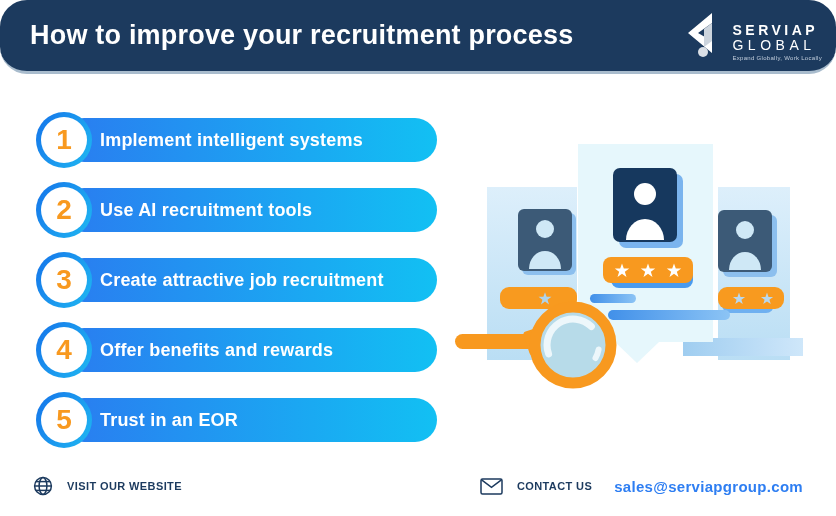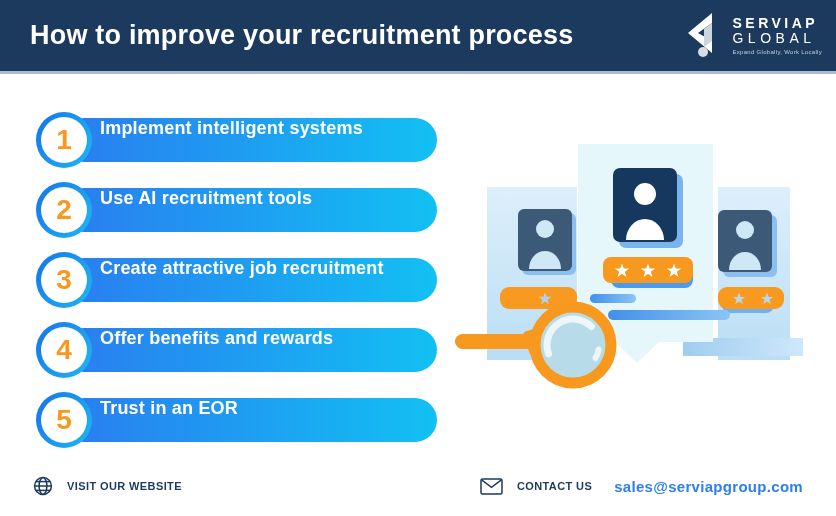--- a/index.html
+++ b/index.html
@@ -7,37 +7,37 @@
     width:836px;height:516px;position:relative;overflow:hidden;
     background:#ffffff;
     font-family:"Liberation Sans",sans-serif;
   }
   
   .header{
     position:absolute;top:0;left:0;right:0;height:74px;
     background:var(--navy,#1c3a5e);
     border-bottom:3px solid #a9bccd;
     display:flex;align-items:center;justify-content:space-between;
-    padding:0 14px 0 30px;box-sizing:border-box;
+    padding:0 14px 0 30px;box-sizing:border-box;border-radius:27px;
   }
   .title{
     color:#ffffff;font-size:27px;font-weight:bold;letter-spacing:.2px;margin:0;
   }
-  .logo{display:flex;align-items:center;gap:10px;}
+  .logo{display:flex;align-items:flex-end;gap:10px;}
   .logo-text{display:flex;flex-direction:column;line-height:1.05;}
   .logo-name{color:#fff;font-size:14px;font-weight:bold;letter-spacing:3.5px;}
   .logo-name2{color:#fff;font-size:14px;font-weight:normal;letter-spacing:4.5px;}
   .logo-tagline{color:#c2cedd;font-size:6px;letter-spacing:.3px;margin-top:3px;white-space:nowrap;}
   
   .steps{position:absolute;left:36px;top:112px;width:401px;}
   .step{position:relative;height:56px;margin-bottom:14px;}
   .step-pill{
     position:absolute;left:26px;top:6px;right:0;height:44px;border-radius:22px;
     background:linear-gradient(90deg,var(--pill-blue-start,#2a7cf0),var(--pill-blue-end,#12c0f3));
-    display:flex;padding-left:38px;box-sizing:border-box;
+    display:flex;align-items:center;padding-left:38px;box-sizing:border-box;
   }
   .step-label{color:#ffffff;font-size:18px;font-weight:bold;letter-spacing:.2px;white-space:nowrap;}
   .step-circle{
     position:absolute;left:0;top:0;width:56px;height:56px;border-radius:50%;
     border:5px solid transparent;box-sizing:border-box;
     background:linear-gradient(#fff,#fff) padding-box,
                linear-gradient(120deg,#1573ea,#1fb9f2) border-box;
     display:flex;align-items:center;justify-content:center;z-index:1;
   }
   .step-number{color:var(--orange,#f8991f);font-size:28px;font-weight:bold;}

